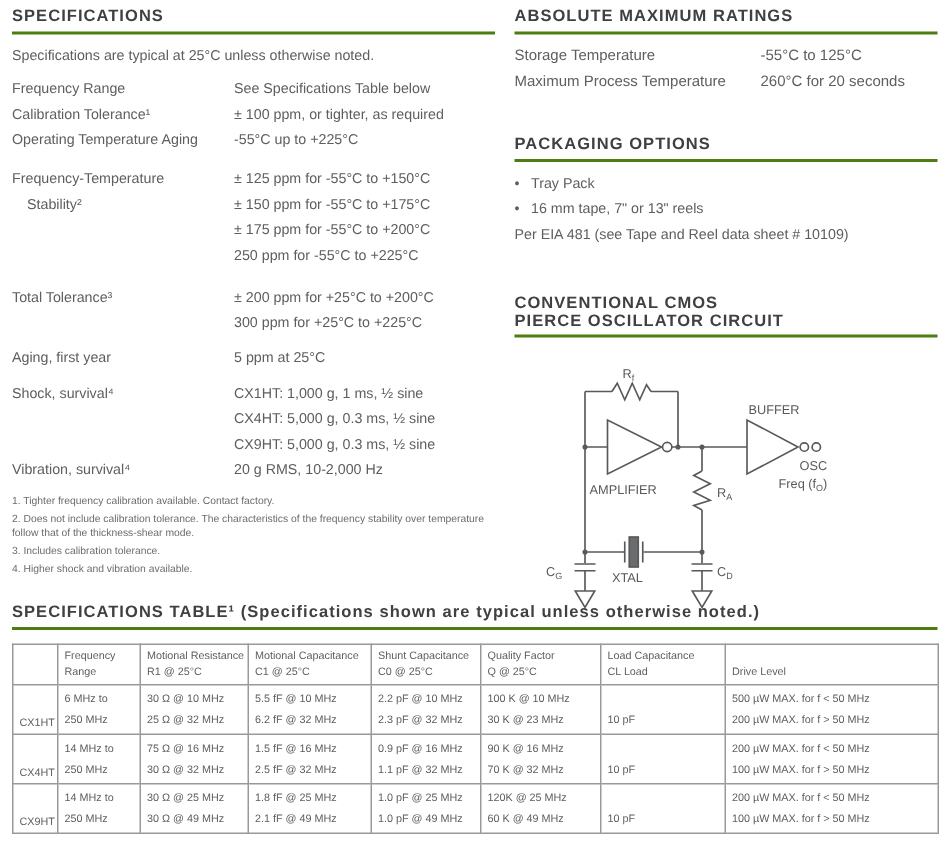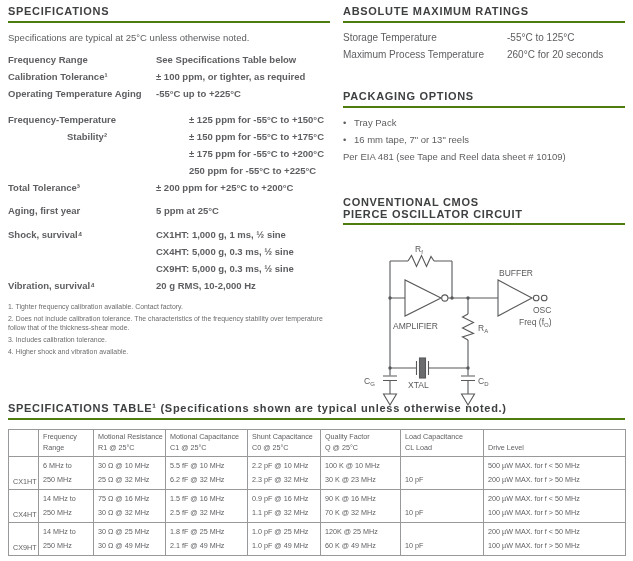--- a/index.html
+++ b/index.html
@@ -9,26 +9,26 @@
   }
   .col-left{position:absolute;left:8px;top:5px;width:322px;}
   .col-right{position:absolute;left:343px;top:5px;width:282px;}
   .table-section{position:absolute;left:8px;top:402px;width:617px;}
 
   .sec-title{
     font-size:11px;font-weight:bold;letter-spacing:0.7px;color:#3f4042;
     padding-bottom:3px;border-bottom:2px solid #4d7c0f;line-height:13px;
   }
   .intro{margin-top:7px;font-size:9.5px;line-height:15px;}
-  .srow{display:flex;font-size:9.5px;font-weight:bold;}
+  .srow{display:flex;font-size:9.5px;}
   .slabel{flex:0 0 148px;line-height:17px;}
-  .slabel .lbl2{padding-left:10px;text-align:center;}
+  .slabel .lbl2{padding-left:10px;}
   .svals{flex:1;line-height:17px;}
-  .mt-a{margin-top:9px;gap:33px;}
-  .mt-b{margin-top:0;}
+  .mt-a{margin-top:9px;}
+  .mt-b{margin-top:11px;}
   .mt-c{margin-top:6px;}
   .mt-d{margin-top:7px;}
   .footnotes{margin-top:9px;font-size:6.9px;line-height:8.5px;color:#6b6c6e;}
   .footnotes .fn{margin-bottom:3.5px;}
 
   .rrow{display:flex;font-size:10px;line-height:17px;}
   .rlabel{flex:0 0 164px;}
   .ratings-rows{margin-top:6px;}
   .pack{margin-top:27px;}
   .pack-items{margin-top:6px;font-size:9.5px;line-height:17px;}
@@ -86,20 +86,21 @@
         <div>± 150 ppm for -55°C to +175°C</div>
         <div>± 175 ppm for -55°C to +200°C</div>
         <div>250 ppm for -55°C to +225°C</div>
       </div>
     </div>
 
     <div class="srow mt-b">
       <div class="slabel">Total Tolerance³</div>
       <div class="svals">
         <div>± 200 ppm for +25°C to +200°C</div>
+        <div>300 ppm for +25°C to +225°C</div>
       </div>
     </div>
 
     <div class="srow mt-c">
       <div class="slabel">Aging, first year</div>
       <div class="svals">5 ppm at 25°C</div>
     </div>
 
     <div class="srow mt-d">
       <div class="slabel">Shock, survival⁴</div>

